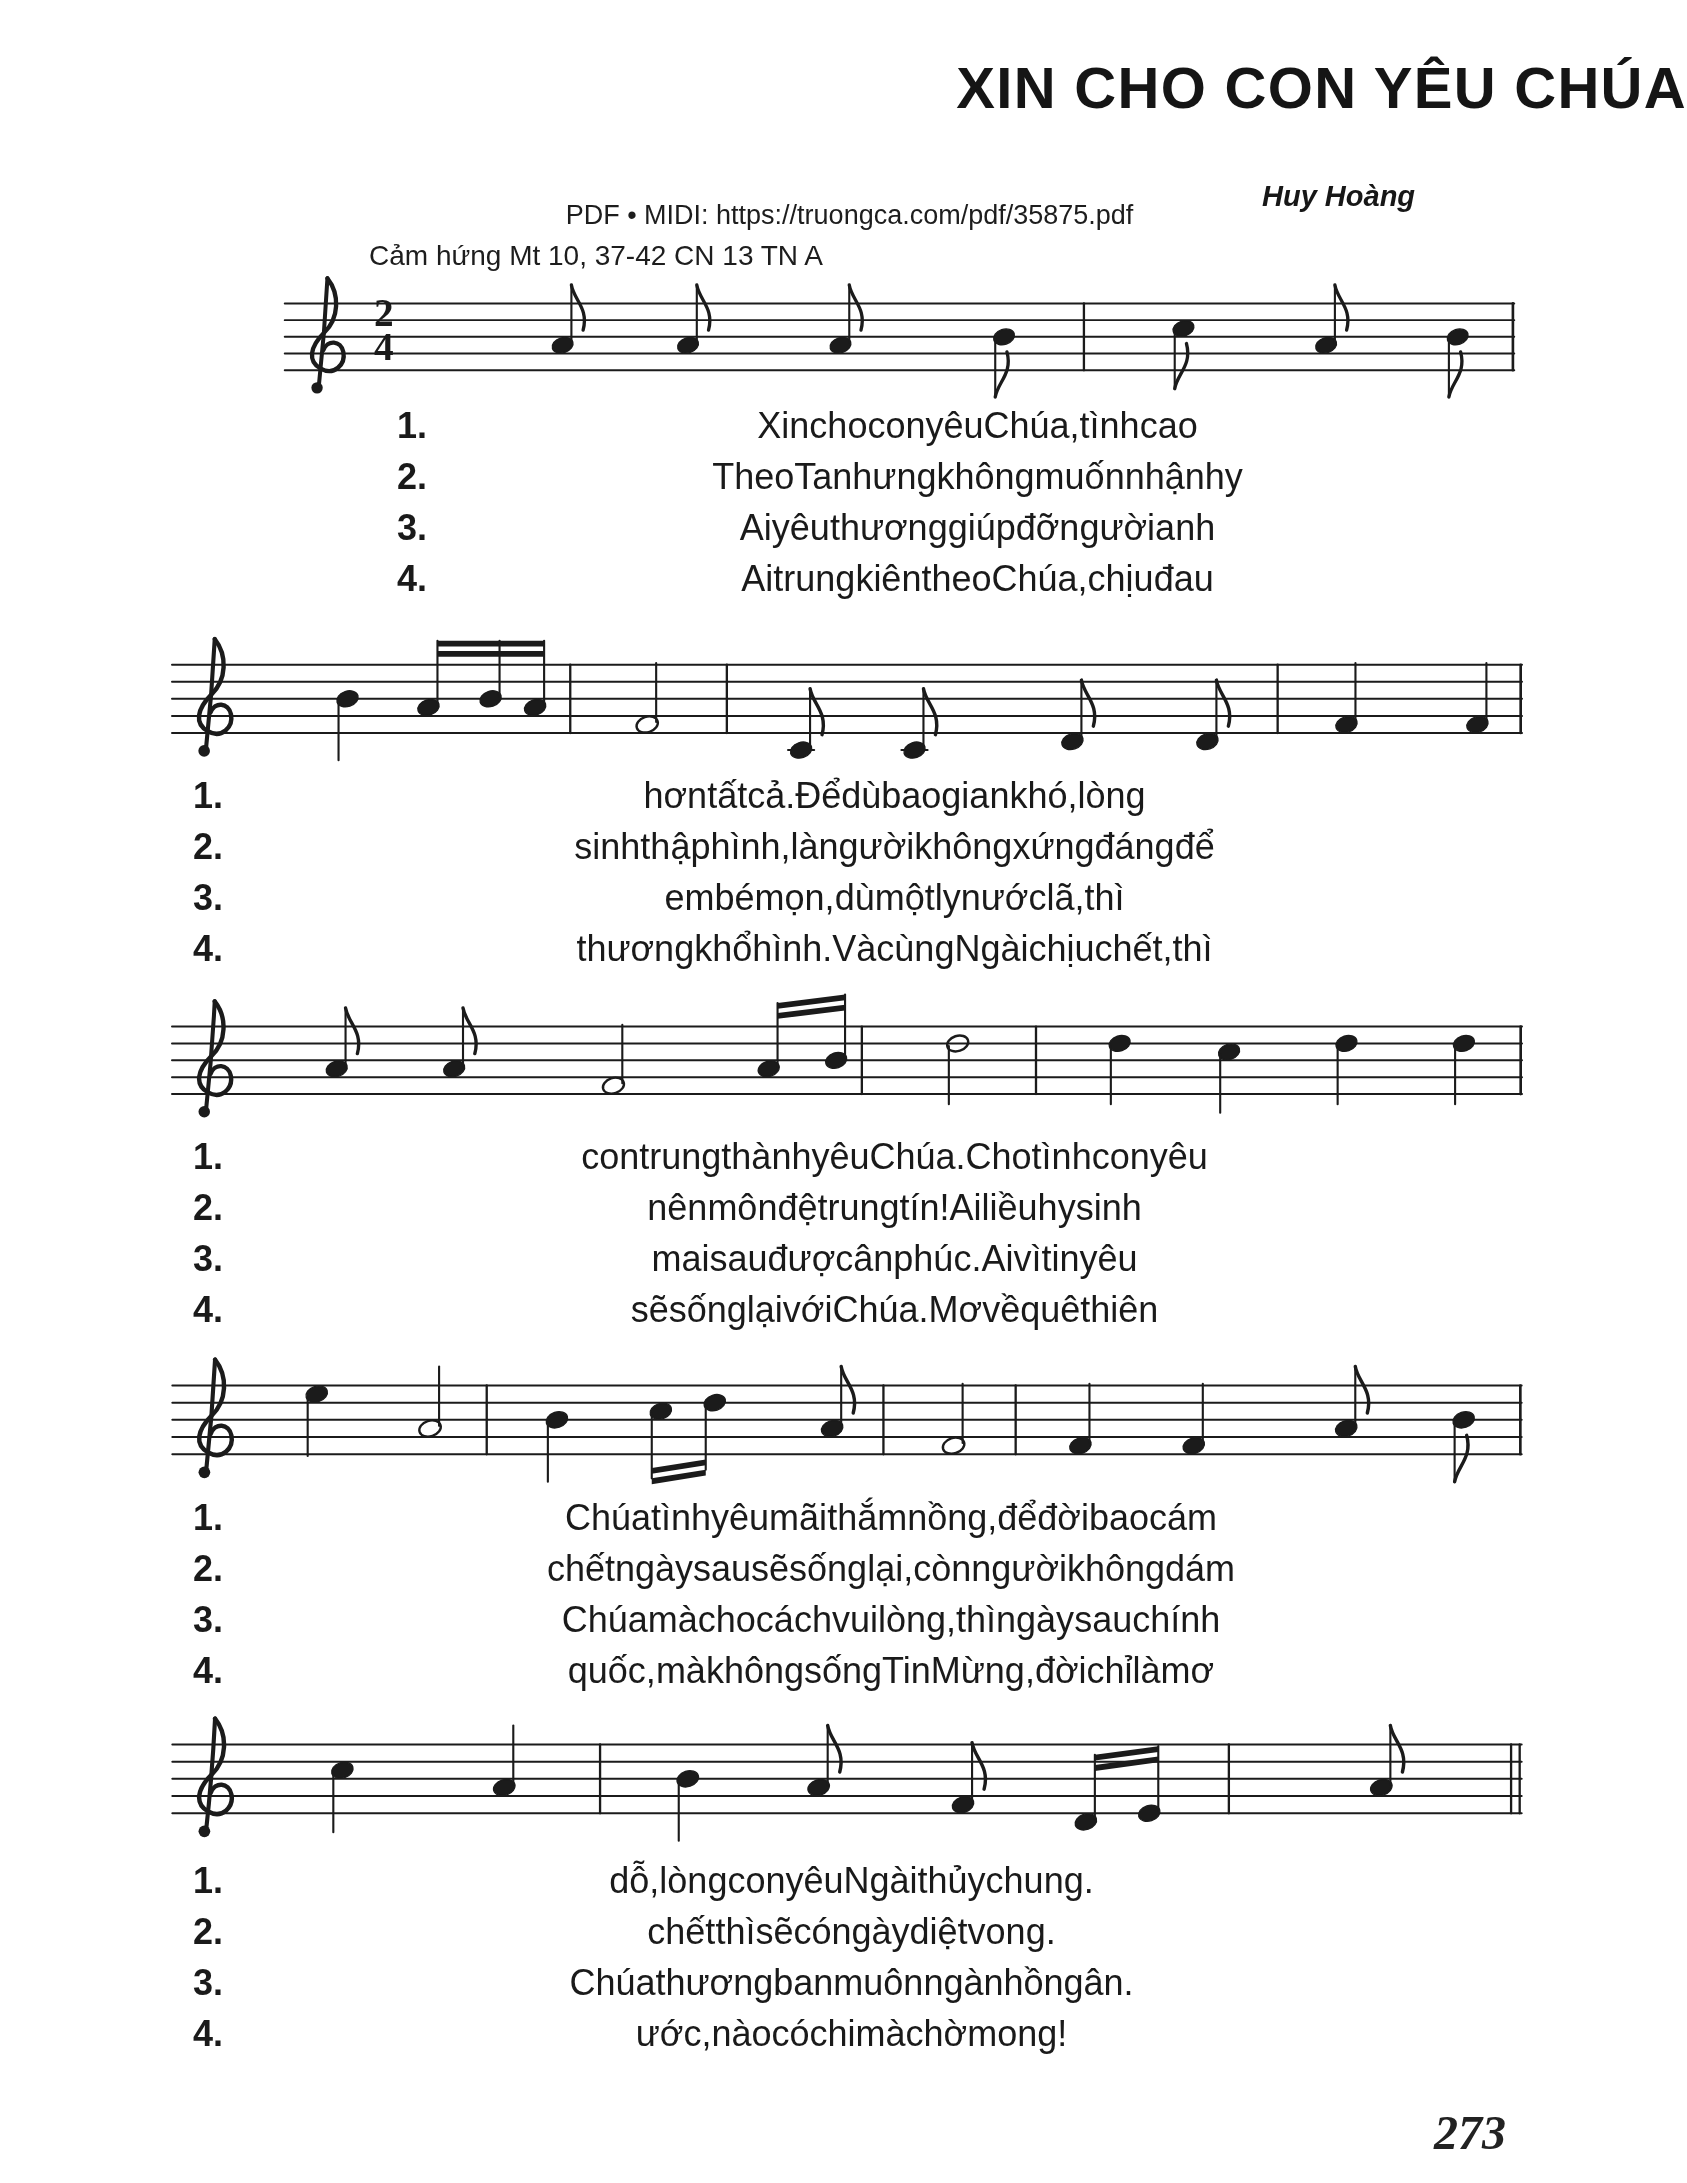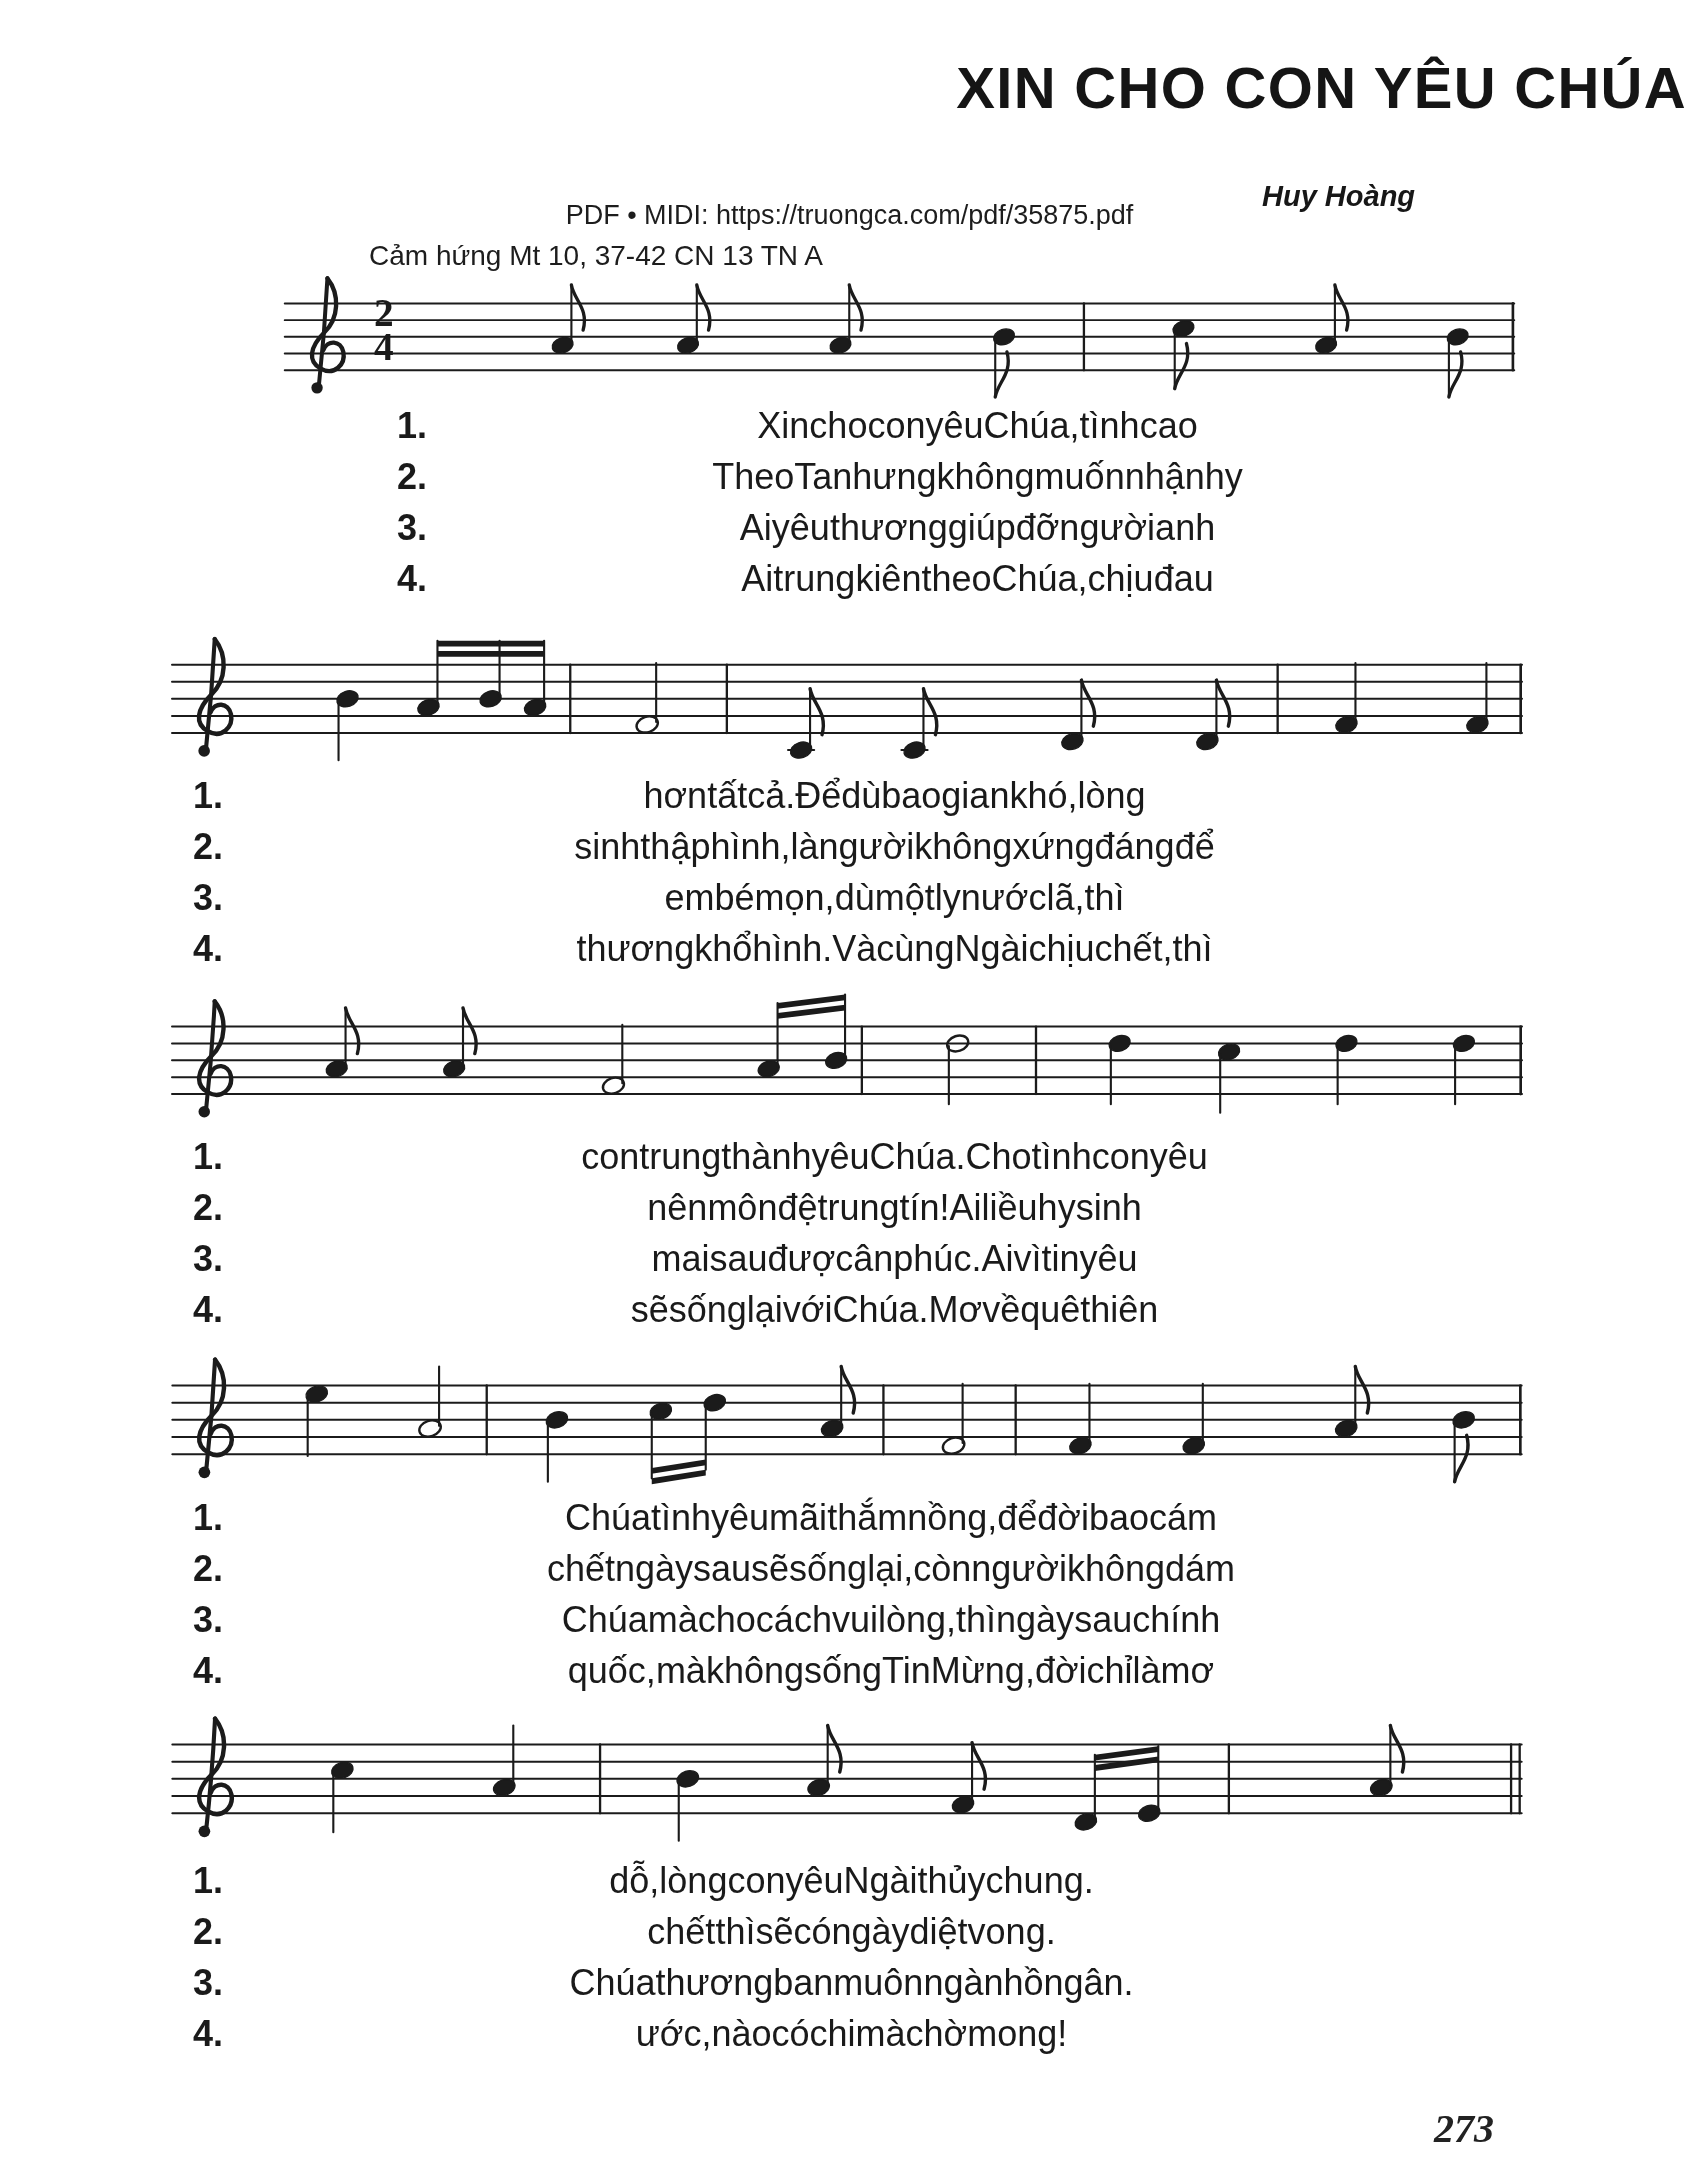--- a/index.html
+++ b/index.html
@@ -24,21 +24,21 @@
     position:absolute;left:369px;top:240px;font-size:28px;color:#1d1d1d;
   }
   .lyrics-block{position:absolute;}
   .lyric-row{display:flex;align-items:baseline;height:51px;font-size:36px;color:#1a1a1a;}
   .verse-num{font-weight:bold;flex:0 0 auto;}
   .lyric-words{flex:1 1 auto;display:flex;justify-content:center;}
   .lyric-words span{white-space:nowrap;}
   .pageno{
     position:absolute;left:1434px;top:2105px;
     font-family:"Liberation Serif","DejaVu Serif",serif;
-    font-size:40px;font-weight:bold;font-style:italic;color:#222;
+    font-size:48px;font-weight:bold;font-style:italic;color:#222;
   }
   svg{position:absolute;overflow:visible;}
 </style>
 </head>
 <body>
 
 <div class="page">
   <div class="title">XIN CHO CON YÊU CHÚA</div>
   <div class="linkline">PDF • MIDI: https://truongca.com/pdf/35875.pdf</div>
   <div class="author">Huy Hoàng</div>

